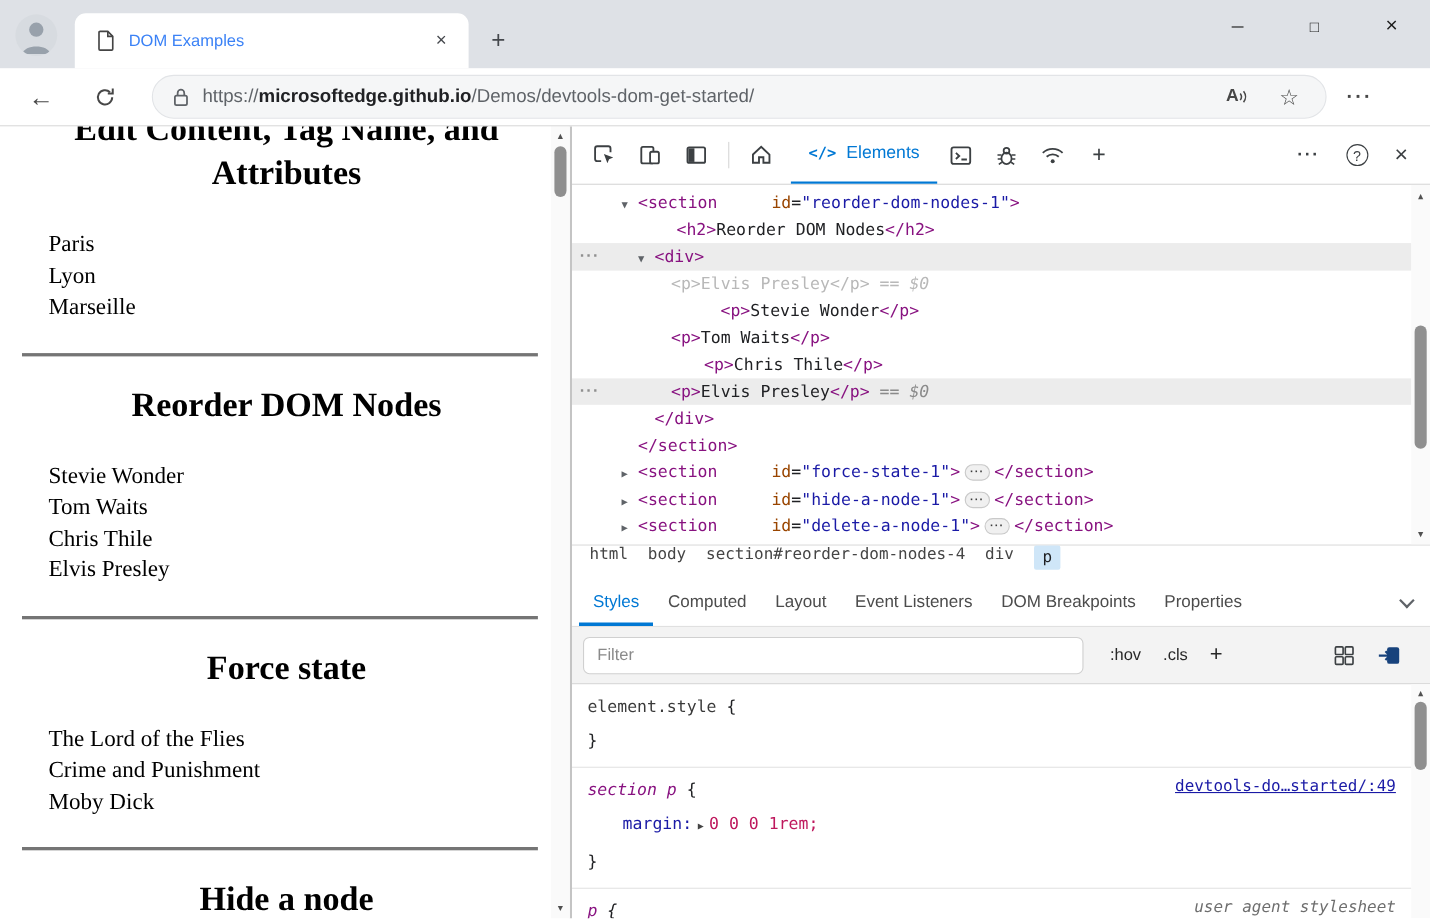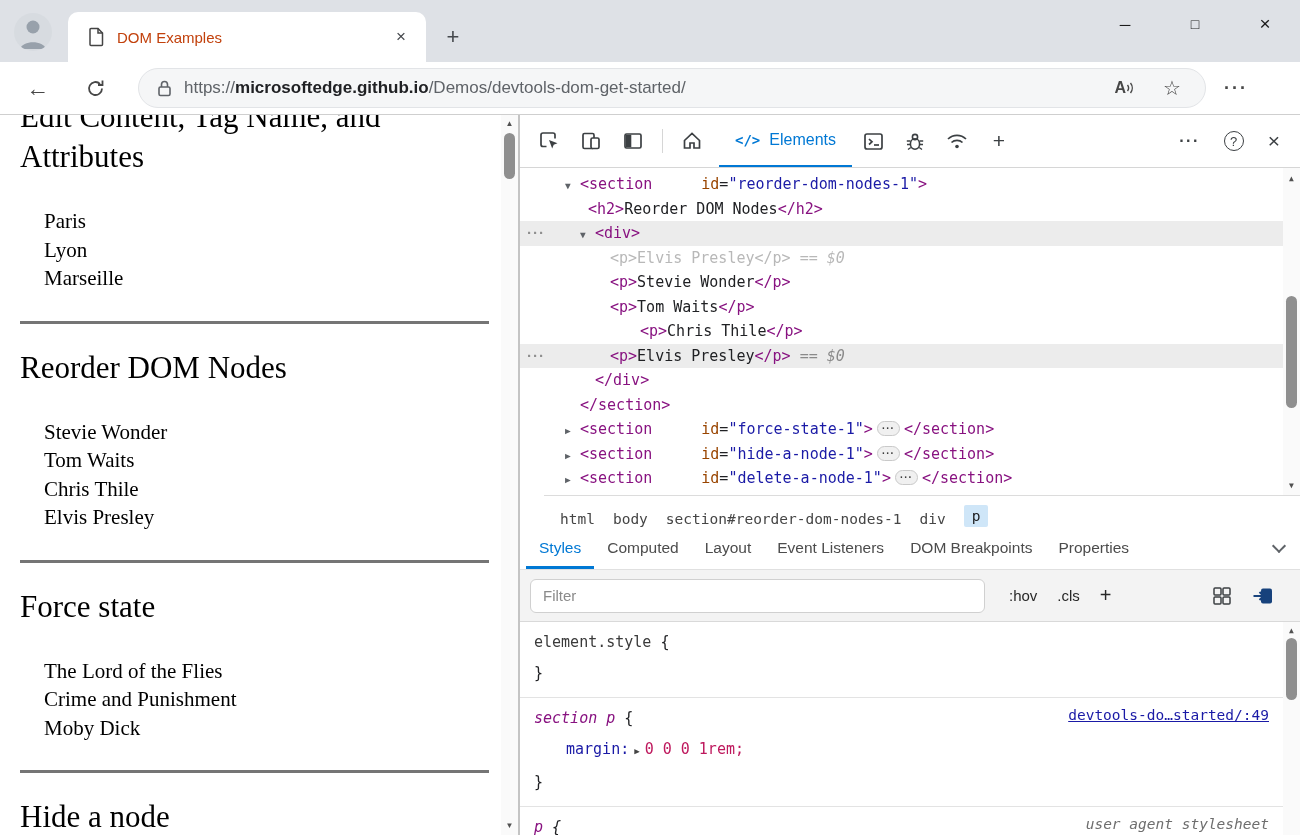--- a/index.html
+++ b/index.html
@@ -6,21 +6,21 @@
   html,body { width:1300px; height:835px; overflow:hidden; background:#fff;
     font-family:"Liberation Sans","DejaVu Sans",sans-serif; }
 
   
   .titlebar{height:62px;background:#dee1e6;position:relative;}
   .avatar{position:absolute;left:14px;top:13px;width:38px;height:38px;border-radius:50%;
     background:#d7dbe0;overflow:hidden;display:flex;align-items:center;justify-content:center;}
   .tab{position:absolute;left:68px;bottom:0;width:358px;height:50px;background:#fff;
     border-radius:10px 10px 0 0;display:flex;align-items:center;padding:0 12px;}
   .doc-icon{margin:0 12px 0 8px;display:flex;}
-  .tab-title{font-size:15px;color:#c2410c;flex:1;}
+  .tab-title{font-size:15px;color:#3b82f6;flex:1;}
   .tab-close{font-size:17px;color:#45484d;padding:2px 8px;cursor:default;}
   .newtab{position:absolute;left:438px;bottom:10px;width:30px;height:30px;font-size:22px;
     color:#45484d;display:flex;align-items:center;justify-content:center;}
   .win-controls{position:absolute;right:0;top:0;display:flex;height:48px;}
   .wc{width:70px;height:48px;display:flex;align-items:center;justify-content:center;
     font-size:15px;color:#1b1b1b;}
   .wc.max{font-size:14px;}
   .wc.close{font-size:19px;}
 
   
@@ -37,21 +37,21 @@
   .star{font-size:20px;color:#474747;margin-right:6px;}
   .menu-dots{font-size:18px;font-weight:700;letter-spacing:2px;color:#474747;margin:0 22px 0 18px;}
 
   
   .main{display:flex;height:720px;}
 
   
   .page{width:501px;overflow:hidden;position:relative;
     font-family:"Liberation Serif","DejaVu Serif",serif;color:#000;background:#fff;}
   .page-inner{padding-left:20px;margin-top:-18px;}
-  .page-heading{font-size:31px;font-weight:400;line-height:40px;margin-top:24px;}
+  .page-heading{font-size:31px;font-weight:700;line-height:40px;margin-top:24px;text-align:center;}
   .page-section:first-child .page-heading{margin-top:0;}
   .page-items{margin:30px 0 0 24px;font-size:21px;line-height:28.5px;}
   .page-hr{border-top:3px solid #757575;margin:28px 12px 0 0;}
 
   
   .vsb{width:17px;background:#fafafa;position:relative;flex:none;}
   .vsb-arrow{position:absolute;left:0;width:17px;height:16px;font-size:8px;color:#505050;
     display:flex;align-items:center;justify-content:center;}
   .vsb-thumb{position:absolute;left:3px;width:11px;border-radius:6px;background:#8f8f8f;}
 
@@ -84,22 +84,22 @@
     letter-spacing:1px;font-family:"Liberation Sans",sans-serif;}
   .tk-tag{color:#881280;text-align:right;} .tk-attr{color:#994500;margin-left:40px;} .tk-val{color:#1a1aa6;}
   .tk-def{color:#202124;} .tk-text{color:#202124;}
   .tk-eq{color:#8a8a8a;font-style:italic;}
   .tk-badge{display:inline-block;background:#f0f0f0;border:1px solid #c9c9c9;border-radius:8px;
     padding:0 4px;margin:0 4px;font-size:10px;letter-spacing:1px;color:#3c3c3c;line-height:13px;
     vertical-align:2px;font-family:"Liberation Sans",sans-serif;font-weight:700;}
   .dt-row.fade .row-inner span{color:#b8b8b8 !important;}
 
   
-  .dt-crumbs{height:32px;flex:none;border-top:1px solid #dcdcdc;display:flex;align-items:flex-end;
-    font-size:14.5px;color:#454545;padding-left:16px;margin-left:24px;}
+  .dt-crumbs{height:32px;flex:none;border-top:1px solid #dcdcdc;display:flex;align-items:flex-start;
+    font-size:14.5px;color:#454545;padding-left:16px;}
   .crumb{margin-right:18px;white-space:nowrap;}
   .crumb-sel{background:#cfe6f8;padding:3px 8px;border-radius:2px;color:#202124;}
 
   
   .dt-tabs{height:43px;flex:none;display:flex;align-items:stretch;padding-left:6px;font-size:15.5px;
     color:#4c4c4c;border-bottom:1px solid #e0e0e0;position:relative;}
   .dt-tab{display:flex;align-items:center;padding:0 13px;white-space:nowrap;}
   .dt-tab.active{color:#0078d4;box-shadow:inset 0 -3px 0 #0078d4;}
   .tabs-chevron{position:absolute;right:16px;top:14px;width:10px;height:10px;
     border-right:2px solid #5f6368;border-bottom:2px solid #5f6368;transform:rotate(45deg);}
@@ -286,45 +286,45 @@
       <div class="dt-toolbar-right">
         <span class="more-dots">···</span>
         <span class="help-circle">?</span>
         <span class="dt-close">×</span>
       </div>
     </div>
 
     <div class="dt-dom mono">
       <div class="dt-rows">
           <div class="dt-row"><span class="row-inner" style="padding-left: 45px;"><span class="arrow">▼</span><span class="tk-tag">&lt;section</span><span class="tk-attr"> id</span><span class="tk-def">=</span><span class="tk-val">"reorder-dom-nodes-1"</span><span class="tk-tag">&gt;</span></span></div>
-          <div class="dt-row"><span class="row-inner" style="padding-left: 68px;"><span class="tk-tag">&lt;h2&gt;</span><span class="tk-text">Reorder DOM Nodes</span><span class="tk-tag">&lt;/h2&gt;</span></span></div>
+          <div class="dt-row"><span class="row-inner" style="padding-left: 95px;"><span class="tk-tag">&lt;h2&gt;</span><span class="tk-text">Reorder DOM Nodes</span><span class="tk-tag">&lt;/h2&gt;</span></span></div>
           <div class="dt-row hl"><span class="drag-handle">···</span><span class="row-inner" style="padding-left: 60px;"><span class="arrow">▼</span><span class="tk-tag">&lt;div&gt;</span></span></div>
           <div class="dt-row fade"><span class="row-inner" style="padding-left: 90px;"><span class="tk-tag">&lt;p&gt;</span><span class="tk-text">Elvis Presley</span><span class="tk-tag">&lt;/p&gt;</span><span class="tk-eq"> == $0</span></span></div>
-          <div class="dt-row"><span class="row-inner" style="padding-left: 90px;"><span class="tk-tag">&lt;p&gt;</span><span class="tk-text">Stevie Wonder</span><span class="tk-tag">&lt;/p&gt;</span></span></div>
+          <div class="dt-row"><span class="row-inner" style="padding-left: 90px; margin-left: 45px;"><span class="tk-tag">&lt;p&gt;</span><span class="tk-text">Stevie Wonder</span><span class="tk-tag">&lt;/p&gt;</span></span></div>
           <div class="dt-row"><span class="row-inner" style="padding-left: 90px;"><span class="tk-tag">&lt;p&gt;</span><span class="tk-text">Tom Waits</span><span class="tk-tag">&lt;/p&gt;</span></span></div>
           <div class="dt-row"><span class="row-inner" style="padding-left: 120px;"><span class="tk-tag">&lt;p&gt;</span><span class="tk-text">Chris Thile</span><span class="tk-tag">&lt;/p&gt;</span></span></div>
           <div class="dt-row hl"><span class="drag-handle">···</span><span class="row-inner" style="padding-left: 90px;"><span class="tk-tag">&lt;p&gt;</span><span class="tk-text">Elvis Presley</span><span class="tk-tag">&lt;/p&gt;</span><span class="tk-eq"> == $0</span></span></div>
           <div class="dt-row"><span class="row-inner" style="padding-left: 75px;"><span class="tk-tag">&lt;/div&gt;</span></span></div>
           <div class="dt-row"><span class="row-inner" style="padding-left: 60px;"><span class="tk-tag">&lt;/section&gt;</span></span></div>
           <div class="dt-row"><span class="row-inner" style="padding-left: 45px;"><span class="arrow">▶</span><span class="tk-tag">&lt;section</span><span class="tk-attr"> id</span><span class="tk-def">=</span><span class="tk-val">"force-state-1"</span><span class="tk-tag">&gt;</span><span class="tk-badge">···</span><span class="tk-tag">&lt;/section&gt;</span></span></div>
           <div class="dt-row"><span class="row-inner" style="padding-left: 45px;"><span class="arrow">▶</span><span class="tk-tag">&lt;section</span><span class="tk-attr"> id</span><span class="tk-def">=</span><span class="tk-val">"hide-a-node-1"</span><span class="tk-tag">&gt;</span><span class="tk-badge">···</span><span class="tk-tag">&lt;/section&gt;</span></span></div>
           <div class="dt-row"><span class="row-inner" style="padding-left: 45px;"><span class="arrow">▶</span><span class="tk-tag">&lt;section</span><span class="tk-attr"> id</span><span class="tk-def">=</span><span class="tk-val">"delete-a-node-1"</span><span class="tk-tag">&gt;</span><span class="tk-badge">···</span><span class="tk-tag">&lt;/section&gt;</span></span></div>
           <div class="dt-row"><span class="row-inner" style="padding-left: 45px;"><span class="arrow">▶</span><span class="tk-tag">&lt;section</span><span class="tk-attr"> id</span><span class="tk-def">=</span><span class="tk-val">"reference-the-currently-selected-node-with-$0-1"</span><span class="tk-tag">&gt;</span><span class="tk-badge">···</span></span></div>
         </div>
       <div class="vsb" style="position:absolute;right:0;top:0;bottom:0;">
         <div class="vsb-arrow" style="top:2px;">▲</div>
         <div class="vsb-thumb" style="top:128px;height:112px;"></div>
         <div class="vsb-arrow" style="bottom:2px;">▼</div>
       </div>
     </div>
 
     <div class="dt-crumbs mono">
         <span class="crumb">html</span>
         <span class="crumb">body</span>
-        <span class="crumb">section#reorder-dom-nodes-1</span>
+        <span class="crumb">section#reorder-dom-nodes-4</span>
         <span class="crumb">div</span>
         <span class="crumb crumb-sel">p</span>
       </div>
 
     <div class="dt-tabs">
       <div class="dt-tab active">Styles</div>
         <div class="dt-tab">Computed</div>
         <div class="dt-tab">Layout</div>
         <div class="dt-tab">Event Listeners</div>
         <div class="dt-tab">DOM Breakpoints</div>

